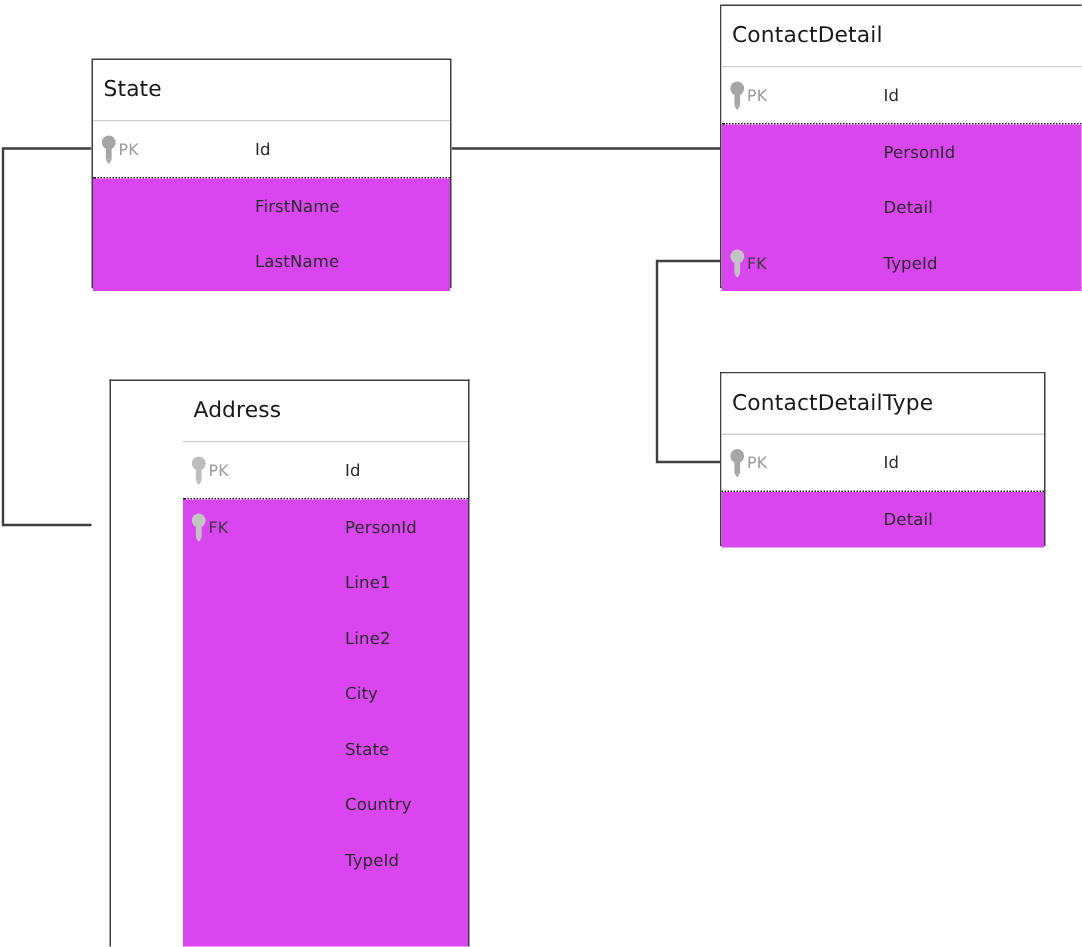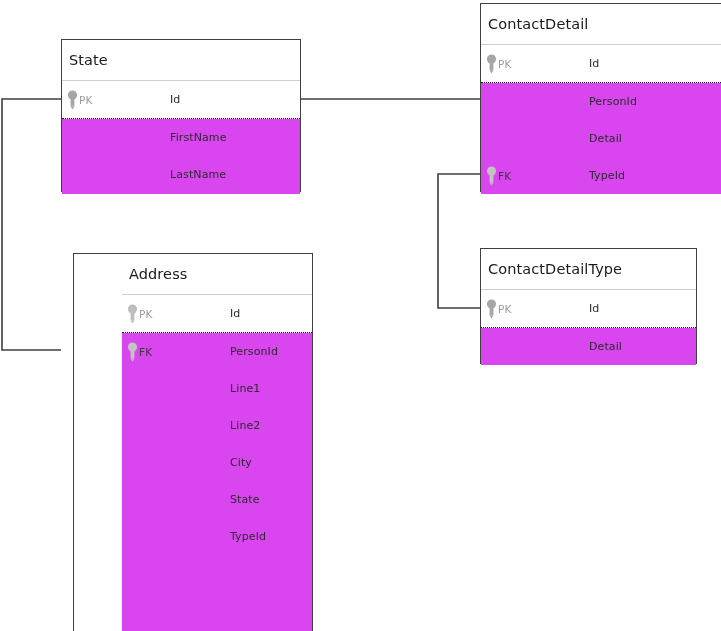--- a/index.html
+++ b/index.html
@@ -186,20 +186,24 @@
       <div class="row no-key">
         <span class="keycol"></span>
         <span class="fieldname">City</span>
       </div>
       <div class="row no-key">
         <span class="keycol"></span>
         <span class="fieldname">State</span>
       </div>
       <div class="row no-key">
         <span class="keycol"></span>
+        <span class="fieldname">Country</span>
+      </div>
+      <div class="row no-key">
+        <span class="keycol"></span>
         <span class="fieldname">TypeId</span>
       </div>
     </div>
   </div>
 
   <div class="table-shape" style="left:480px;top:248px;width:217px;height:116px;">
     <div class="tbl-header">ContactDetailType</div>
     <div class="pk-section">
       <div class="row">
         <span class="keycol">

